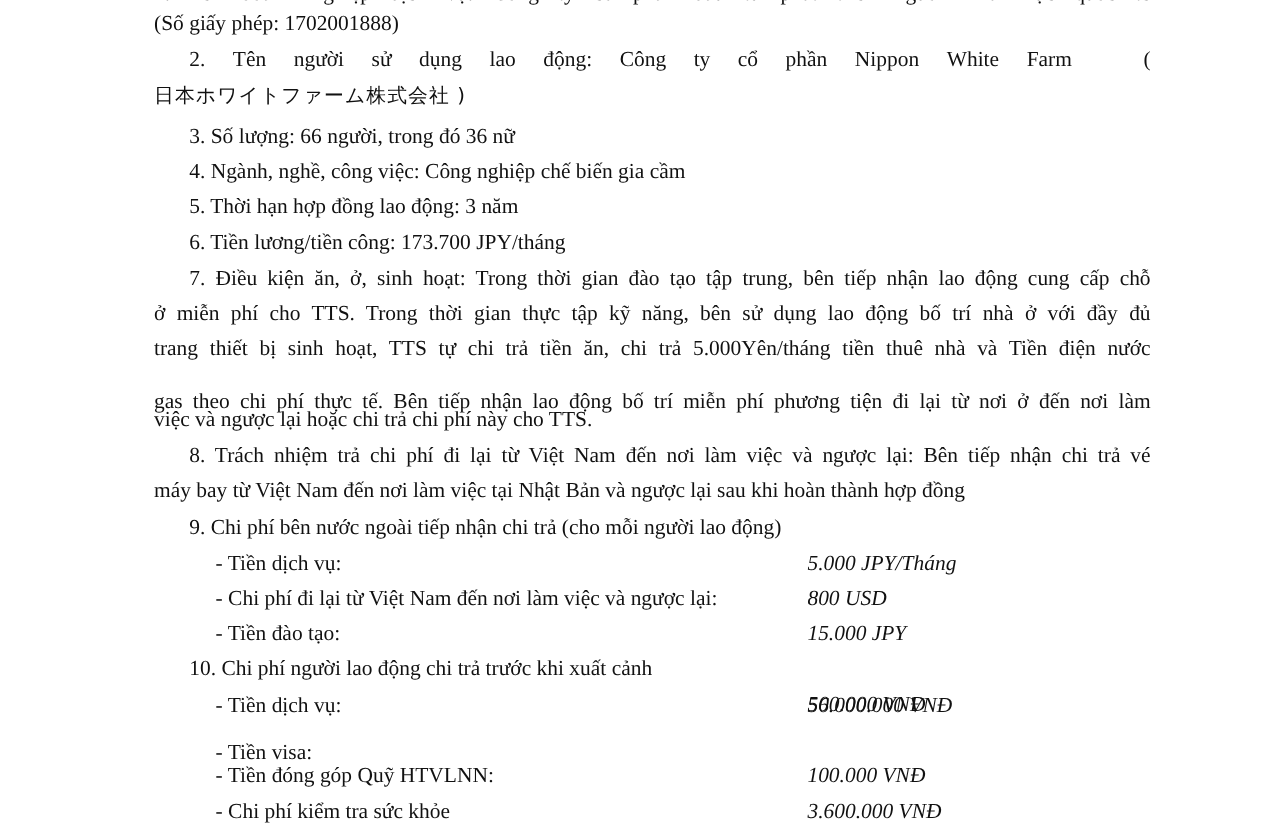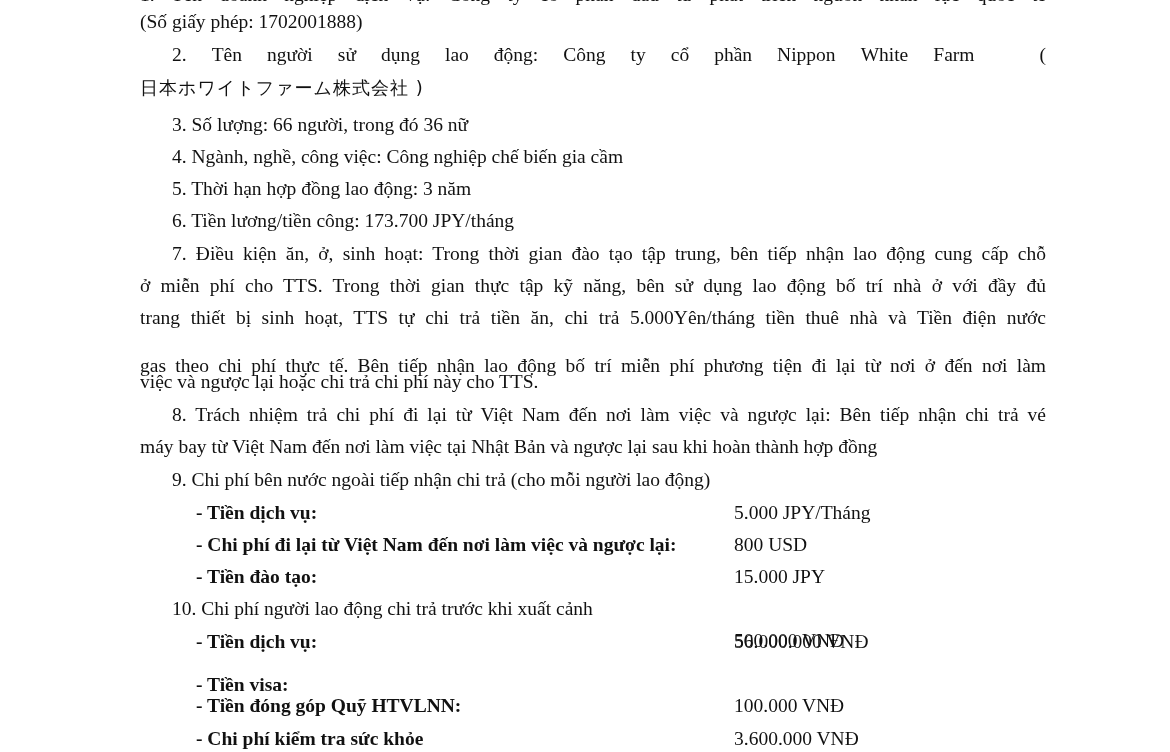--- a/index.html
+++ b/index.html
@@ -24,39 +24,40 @@
     }
     .line {
       position: absolute;
       left: 0;
       white-space: nowrap;
       line-height: 22px;
       height: 22px;
       text-align: center;
     }
     .indent { left: 32px; }
-    .indent2 { left: 56px; font-weight: bold; }
+    .indent2 { left: 56px; }
     .justify {
       width: 906px;
       text-align: justify;
       text-align-last: justify;
       white-space: normal;
     }
     .justify-ind {
       width: 874px;
       text-align: justify;
       text-align-last: justify;
       white-space: normal;
     }
     .val {
       position: absolute;
       left: 594px;
       white-space: nowrap;
       line-height: 22px;
       height: 22px;
+      font-style: italic;
     }
     .cjk {
       font-family: "DejaVu Sans", sans-serif;
       font-size: 18px;
       letter-spacing: 1px;
     }
     .clip-top {
       top: -16px;
     }
   </style>

